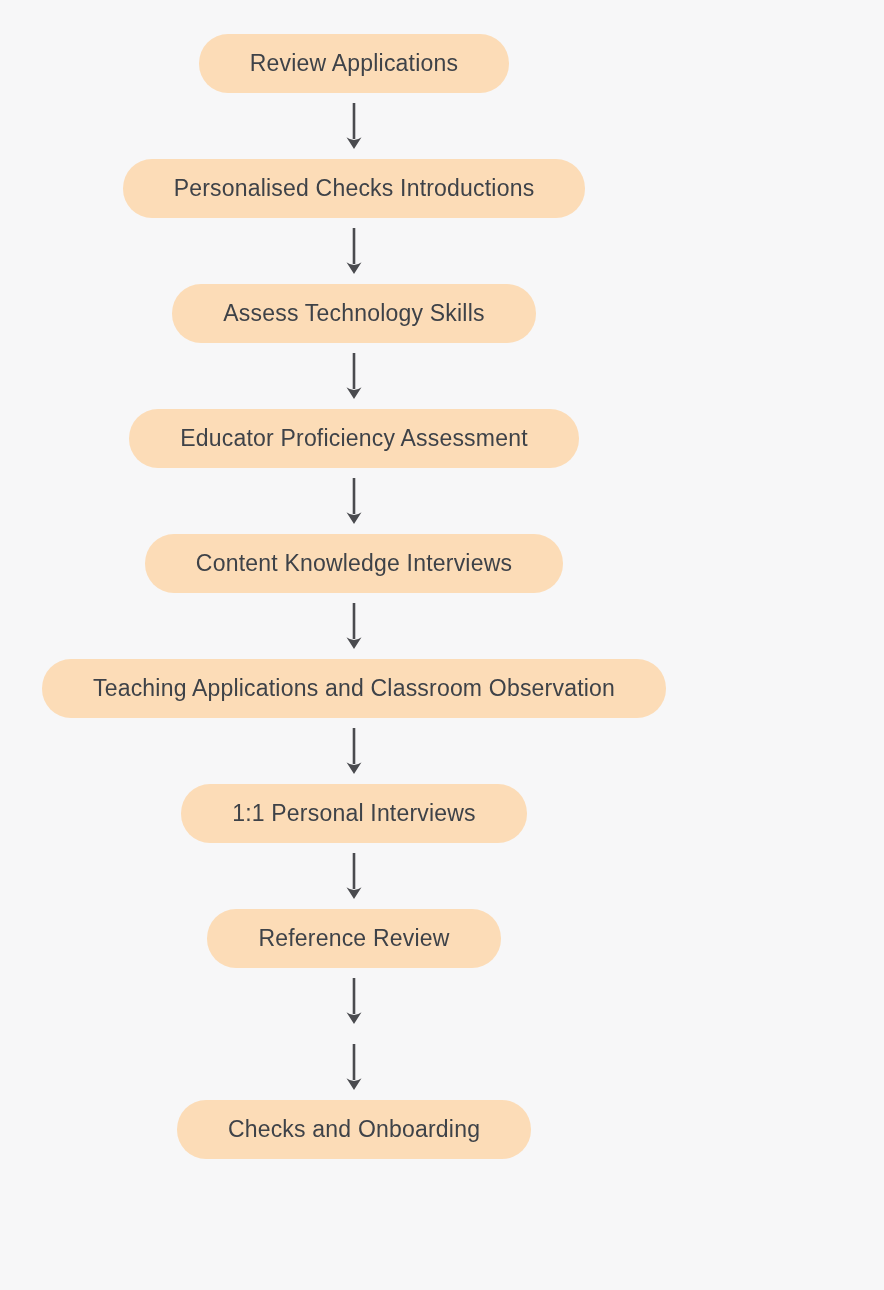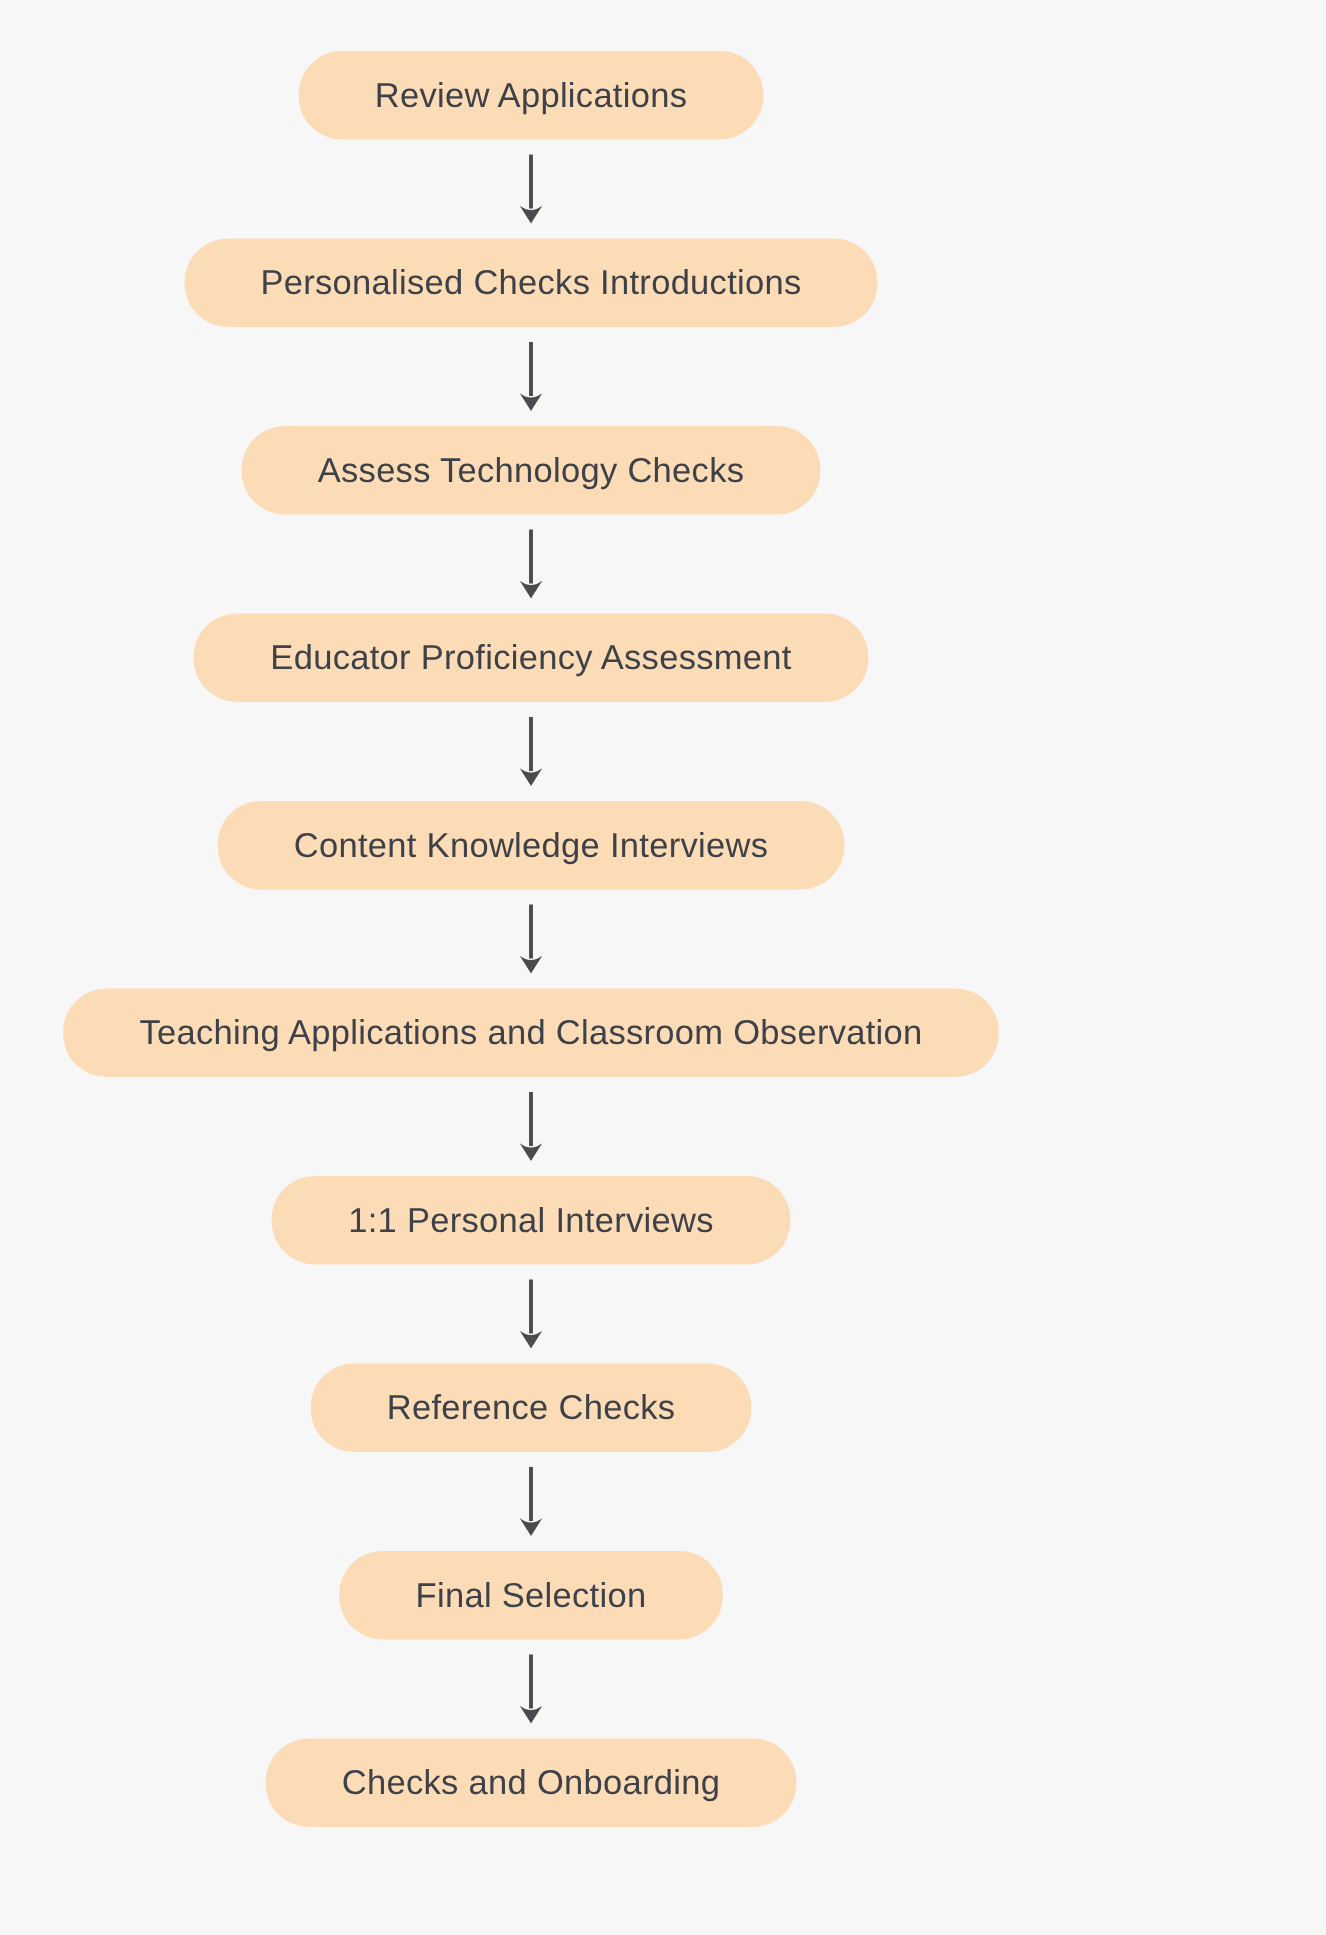--- a/index.html
+++ b/index.html
@@ -57,21 +57,21 @@
         <path d="M9 47 L1.5 35.2 Q9 40.8 16.5 35.2 Z" fill="#4A4B4F"></path>
       </svg>
     </div>
     <div class="flow-node">Personalised Checks Introductions</div>
     <div class="flow-arrow">
       <svg width="18" height="48" viewBox="0 0 18 48" aria-hidden="true">
         <line x1="9" y1="1" x2="9" y2="37" stroke="#4A4B4F" stroke-width="2.6"></line>
         <path d="M9 47 L1.5 35.2 Q9 40.8 16.5 35.2 Z" fill="#4A4B4F"></path>
       </svg>
     </div>
-    <div class="flow-node">Assess Technology Checks</div>
+    <div class="flow-node">Assess Technology Skills</div>
     <div class="flow-arrow">
       <svg width="18" height="48" viewBox="0 0 18 48" aria-hidden="true">
         <line x1="9" y1="1" x2="9" y2="37" stroke="#4A4B4F" stroke-width="2.6"></line>
         <path d="M9 47 L1.5 35.2 Q9 40.8 16.5 35.2 Z" fill="#4A4B4F"></path>
       </svg>
     </div>
     <div class="flow-node">Educator Proficiency Assessment</div>
     <div class="flow-arrow">
       <svg width="18" height="48" viewBox="0 0 18 48" aria-hidden="true">
         <line x1="9" y1="1" x2="9" y2="37" stroke="#4A4B4F" stroke-width="2.6"></line>
@@ -92,28 +92,27 @@
         <path d="M9 47 L1.5 35.2 Q9 40.8 16.5 35.2 Z" fill="#4A4B4F"></path>
       </svg>
     </div>
     <div class="flow-node">1:1 Personal Interviews</div>
     <div class="flow-arrow">
       <svg width="18" height="48" viewBox="0 0 18 48" aria-hidden="true">
         <line x1="9" y1="1" x2="9" y2="37" stroke="#4A4B4F" stroke-width="2.6"></line>
         <path d="M9 47 L1.5 35.2 Q9 40.8 16.5 35.2 Z" fill="#4A4B4F"></path>
       </svg>
     </div>
-    <div class="flow-node">Reference Checks</div>
+    <div class="flow-node">Reference Review</div>
     <div class="flow-arrow">
       <svg width="18" height="48" viewBox="0 0 18 48" aria-hidden="true">
         <line x1="9" y1="1" x2="9" y2="37" stroke="#4A4B4F" stroke-width="2.6"></line>
         <path d="M9 47 L1.5 35.2 Q9 40.8 16.5 35.2 Z" fill="#4A4B4F"></path>
       </svg>
     </div>
-    <div class="flow-node">Final Selection</div>
     <div class="flow-arrow">
       <svg width="18" height="48" viewBox="0 0 18 48" aria-hidden="true">
         <line x1="9" y1="1" x2="9" y2="37" stroke="#4A4B4F" stroke-width="2.6"></line>
         <path d="M9 47 L1.5 35.2 Q9 40.8 16.5 35.2 Z" fill="#4A4B4F"></path>
       </svg>
     </div>
     <div class="flow-node">Checks and Onboarding</div>
   </div>
 
 </body></html>

